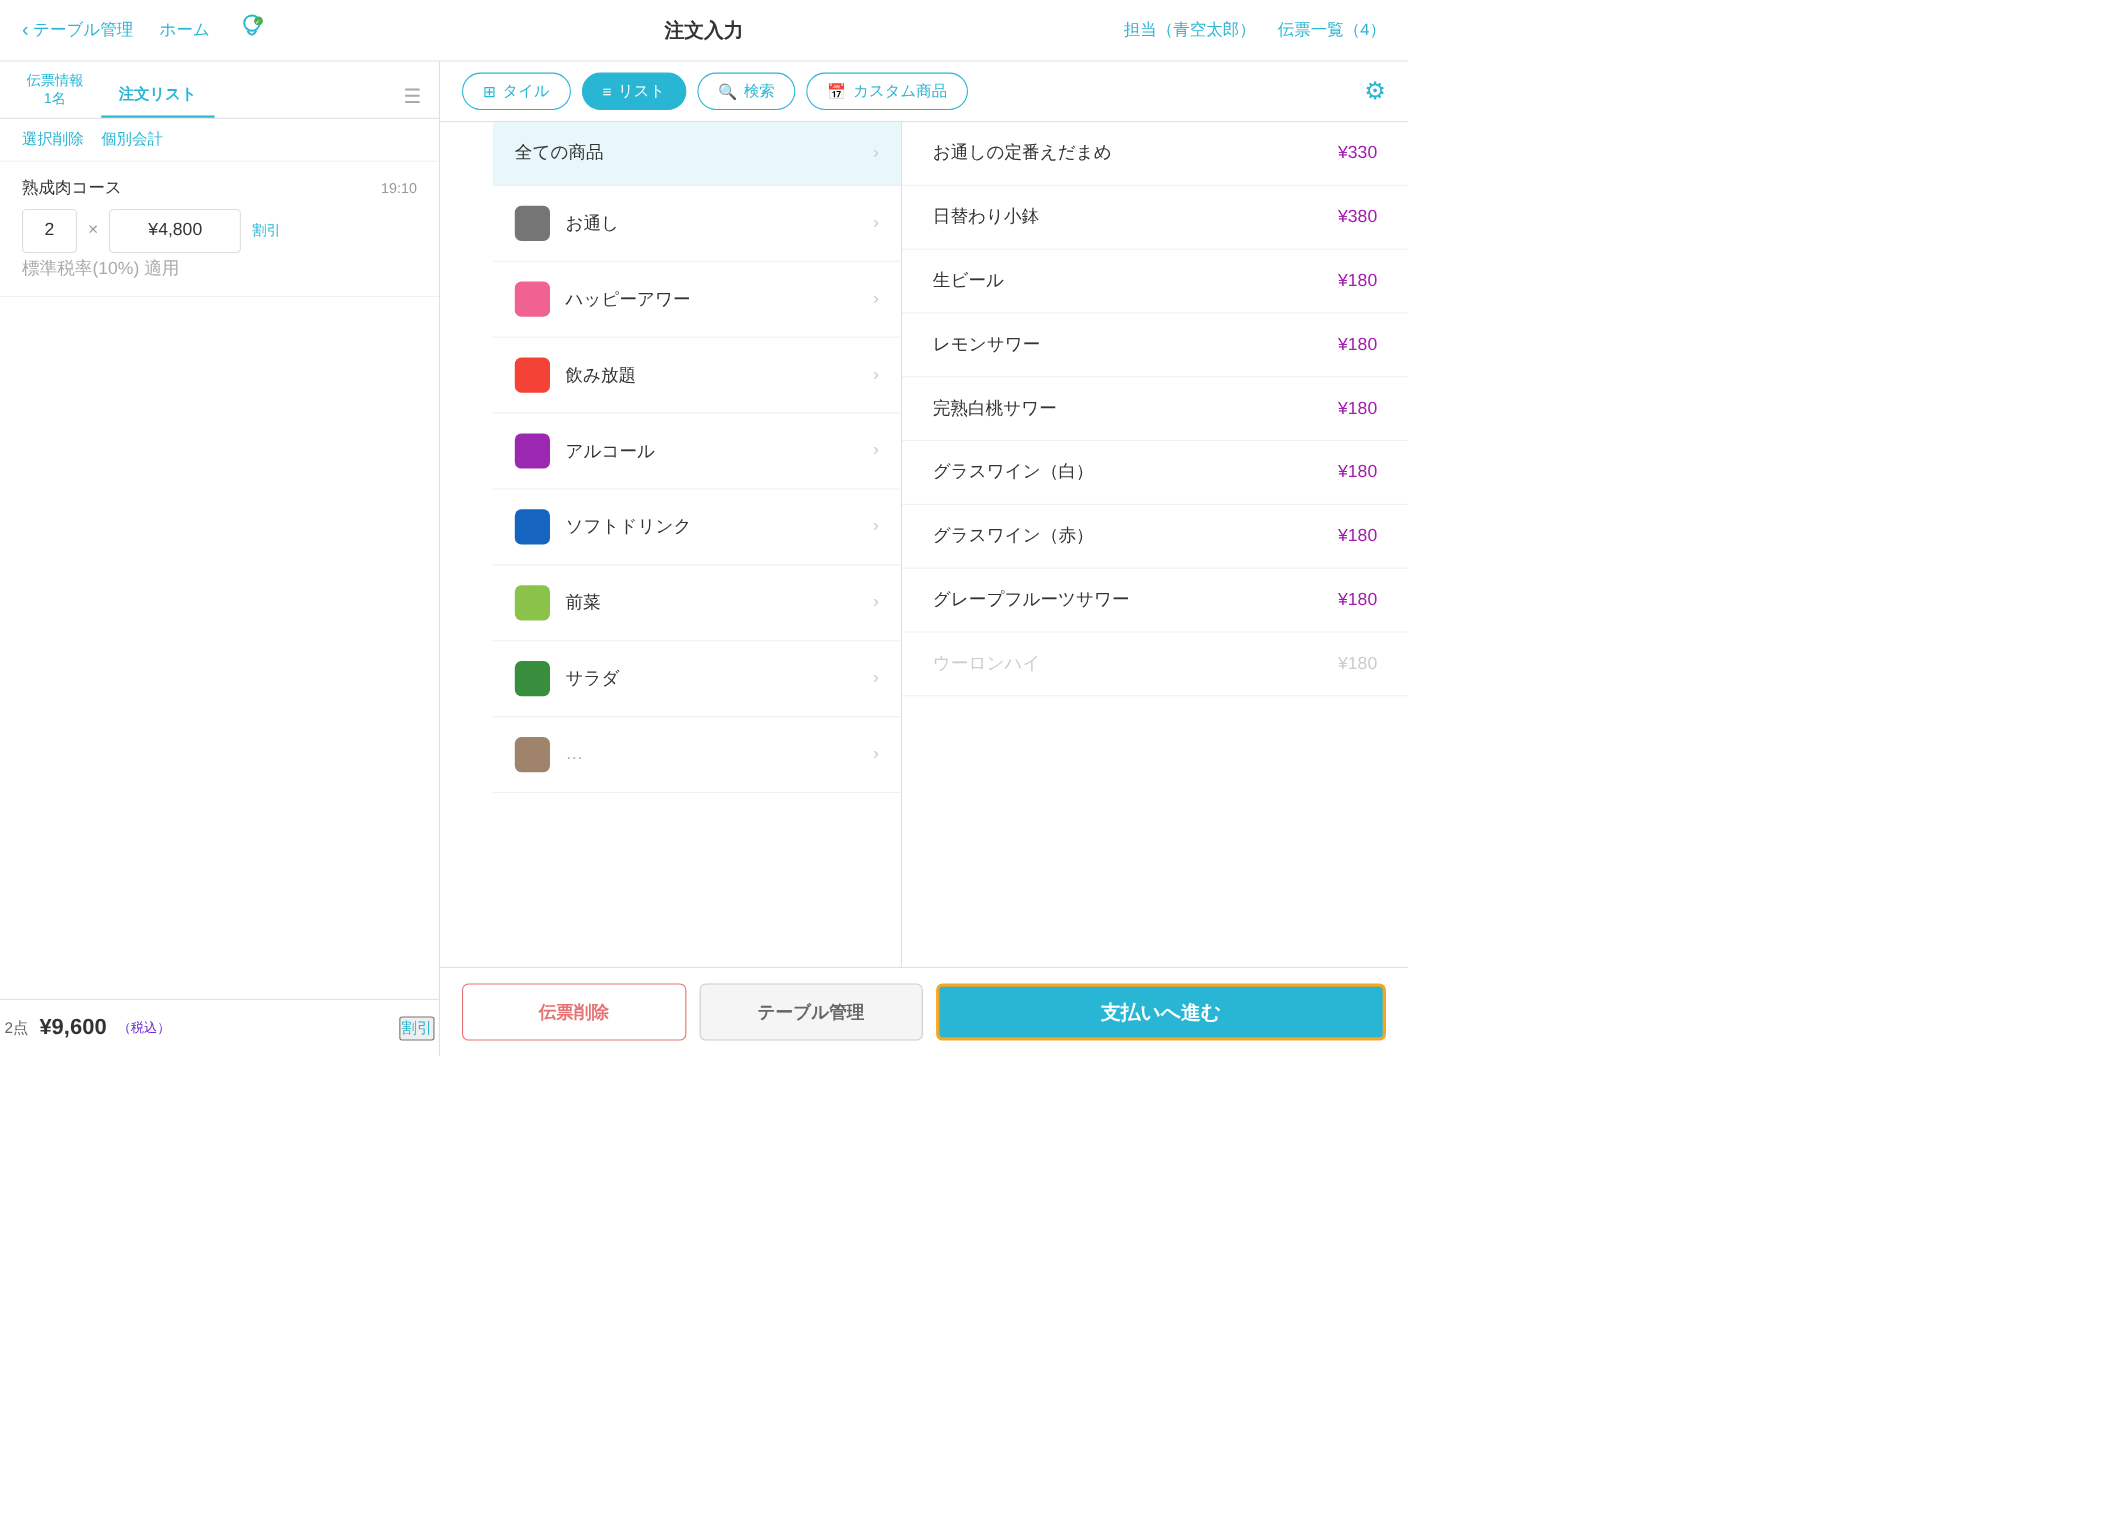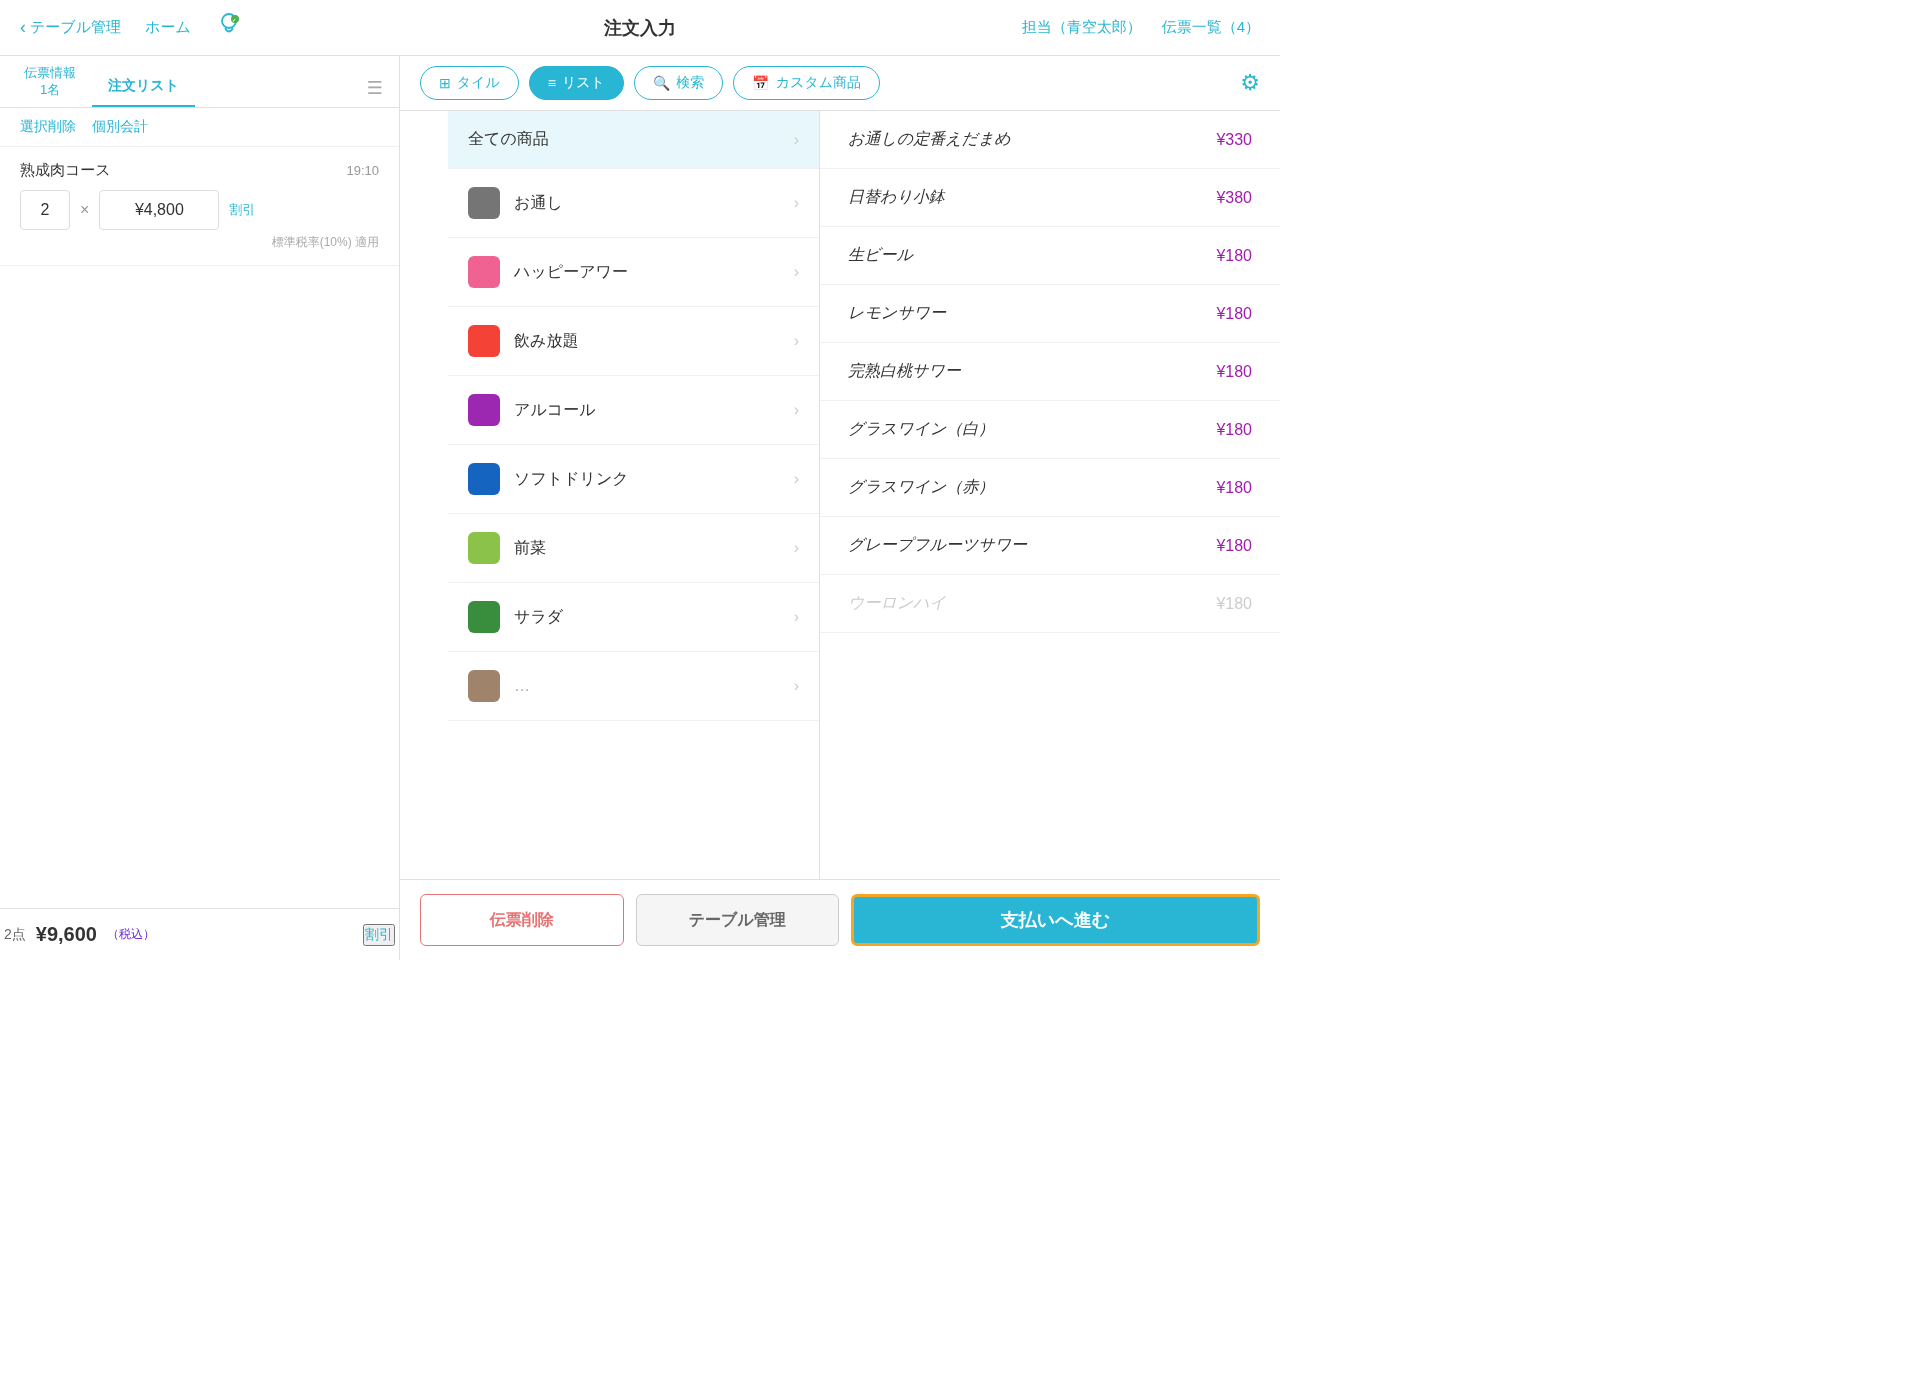--- a/index.html
+++ b/index.html
@@ -175,22 +175,22 @@
       color: #333;
     }
     .discount-btn {
       font-size: 13px;
       color: #29b6d4;
       cursor: pointer;
       background: none;
       border: none;
     }
     .tax-info {
-      text-align: right;
-      font-size: 12px;
+      text-align: left;
+      font-size: 16px;
       color: #aaa;
       margin-top: 4px;
     }
 
     .sidebar-footer {
       margin-top: auto;
       border-top: 1px solid #e0e0e0;
       padding: 14px 4px;
       display: flex;
       align-items: center;
@@ -306,21 +306,20 @@
       display: flex;
       align-items: center;
       justify-content: space-between;
       padding: 18px 28px;
       border-bottom: 1px solid #f0f0f0;
       cursor: pointer;
     }
     .product-name {
       font-size: 16px;
       color: #333;
-      font-style: italic;
     }
     .product-price {
       font-size: 16px;
       color: #a21caf;
     }
 
     
     .bottom-actions {
       display: flex;
       gap: 12px;

